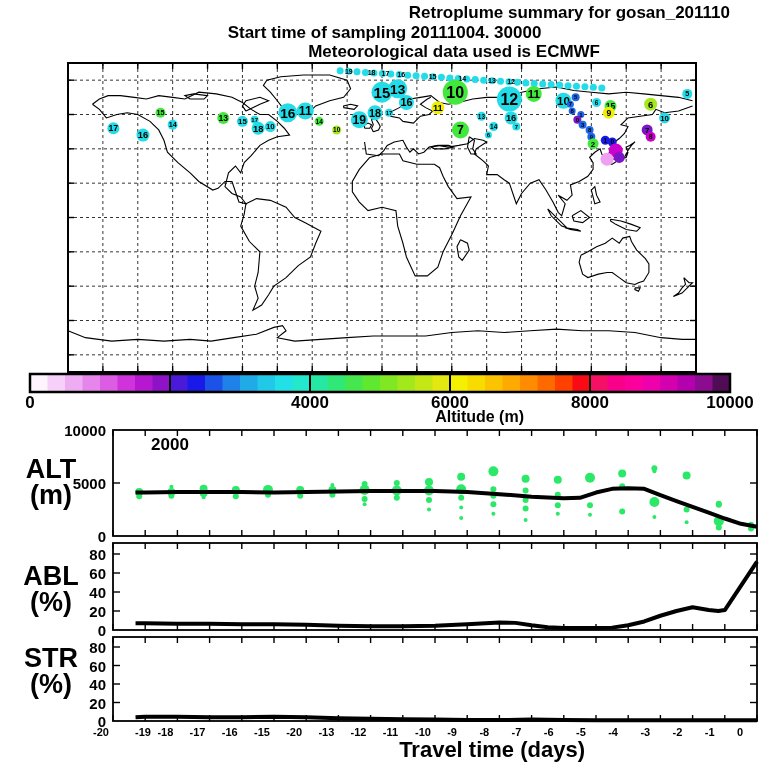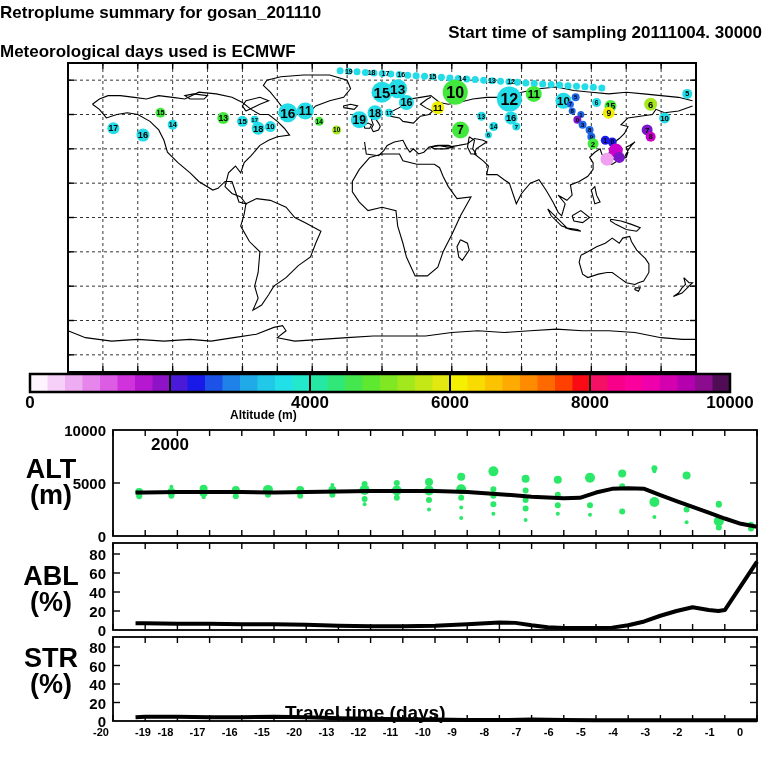--- a/index.html
+++ b/index.html
@@ -1,34 +1,34 @@
 <!DOCTYPE html>
 <html><head>
 <meta charset="utf-8">
 <style>
   html,body{margin:0;padding:0}
   body{width:768px;height:768px;background:#fff;position:relative;overflow:hidden;
        font-family:"Liberation Sans",sans-serif;font-weight:bold;color:#000}
   .abs{position:absolute}
   .t17{font-size:17px;line-height:1.05;white-space:nowrap}
-  .center{text-align:left}
+  .center{text-align:right}
   .cbtick{position:absolute;top:393px;width:90px;text-align:center;font-size:17px}
   .ytick{position:absolute;width:68px;text-align:right;font-size:15px}
   .xtick{position:absolute;top:726px;width:40px;font-size:11px}
   .plabel{position:absolute;left:12px;width:78px;text-align:center;font-size:27px;line-height:1.0}
   svg text{font-family:"Liberation Sans",sans-serif;font-weight:bold}
 </style>
 </head>
 <body>
 
 <div class="abs t17 center" style="top:4px;left:0;width:730px">Retroplume summary for gosan_201110</div>
-<div class="abs t17" style="top:24px;left:7px;right:6px;display:flex;justify-content:flex-end">
+<div class="abs t17" style="top:24px;left:7px;right:6px;display:flex;justify-content:center">
   <span>Start time of sampling 20111004. 30000</span>
 </div>
-<div class="abs t17 center" style="top:43px;left:0;width:600px">Meteorological days used is ECMWF</div>
+<div class="abs t17 center" style="top:43px;left:0;width:600px">Meteorological data used is ECMWF</div>
 
 <svg id="plot" class="abs" style="top:0;left:0" width="768" height="768">
     <line x1="102.88888888888889" y1="63" x2="102.88888888888889" y2="372" stroke="#000" stroke-width="0.8" stroke-dasharray="3 3"></line>
     <line x1="137.77777777777777" y1="63" x2="137.77777777777777" y2="372" stroke="#000" stroke-width="0.8" stroke-dasharray="3 3"></line>
     <line x1="172.66666666666669" y1="63" x2="172.66666666666669" y2="372" stroke="#000" stroke-width="0.8" stroke-dasharray="3 3"></line>
     <line x1="207.55555555555554" y1="63" x2="207.55555555555554" y2="372" stroke="#000" stroke-width="0.8" stroke-dasharray="3 3"></line>
     <line x1="242.44444444444446" y1="63" x2="242.44444444444446" y2="372" stroke="#000" stroke-width="0.8" stroke-dasharray="3 3"></line>
     <line x1="277.33333333333337" y1="63" x2="277.33333333333337" y2="372" stroke="#000" stroke-width="0.8" stroke-dasharray="3 3"></line>
     <line x1="312.22222222222223" y1="63" x2="312.22222222222223" y2="372" stroke="#000" stroke-width="0.8" stroke-dasharray="3 3"></line>
     <line x1="347.1111111111111" y1="63" x2="347.1111111111111" y2="372" stroke="#000" stroke-width="0.8" stroke-dasharray="3 3"></line>
@@ -524,30 +524,30 @@
     <line x1="750" y1="702.5" x2="757" y2="702.5" stroke="#000" stroke-width="1.4"></line>
     <line x1="113" y1="684" x2="120" y2="684" stroke="#000" stroke-width="1.4"></line>
     <line x1="750" y1="684" x2="757" y2="684" stroke="#000" stroke-width="1.4"></line>
     <line x1="113" y1="665.5" x2="120" y2="665.5" stroke="#000" stroke-width="1.4"></line>
     <line x1="750" y1="665.5" x2="757" y2="665.5" stroke="#000" stroke-width="1.4"></line>
     <line x1="113" y1="647" x2="120" y2="647" stroke="#000" stroke-width="1.4"></line>
     <line x1="750" y1="647" x2="757" y2="647" stroke="#000" stroke-width="1.4"></line>
     <polyline points="135.53999999999996,717.3 145.2,716.8375 177.4,716.8375 209.60000000000002,717.3 241.8,717.3 274,716.8375 306.20000000000005,717.3 338.40000000000003,718.225 370.6,718.6875 402.8,719.15 435,719.6125 467.20000000000005,719.89 499.40000000000003,720.075 531.6,719.6125 563.8000000000001,720.075 596,720.26 628.2,720.26 660.4000000000001,720.3525 692.6,720.3525 724.8000000000001,720.3525 757,720.3525" fill="none" stroke="#000" stroke-width="4" stroke-linejoin="round"></polyline>
   </svg>
 
-<div class="abs center" style="top:408px;left:230px;width:300px;font-size:12px">Altitude (m)</div>
+<div class="abs center" style="top:408px;left:224px;width:300px;font-size:16px">Altitude (m)</div>
 
 <div class="plabel" style="top:456px">ALT</div>
 <div class="plabel" style="top:482px">(m)</div>
 <div class="plabel" style="top:563px">ABL</div>
 <div class="plabel" style="top:589px">(%)</div>
 <div class="plabel" style="top:645px">STR</div>
 <div class="plabel" style="top:671px">(%)</div>
 
-<div class="abs center" style="top:702px;left:285px;width:300px;font-size:19px">Travel time (days)</div>
+<div class="abs center" style="top:737px;left:285px;width:300px;font-size:22px">Travel time (days)</div>
 
 <div class="cbtick" style="left: -15px;">0</div>
 <div class="cbtick" style="left: 125px; margin-top: 42px;">2000</div>
 <div class="cbtick" style="left: 265px;">4000</div>
 <div class="cbtick" style="left: 405px;">6000</div>
 <div class="cbtick" style="left: 545px;">8000</div>
 <div class="cbtick" style="left: 685px;">10000</div>
 <div class="ytick" style="left: 38px; top: 422px;">10000</div>
 <div class="ytick" style="left: 38px; top: 475px;">5000</div>
 <div class="ytick" style="left: 38px; top: 528px;">0</div>

